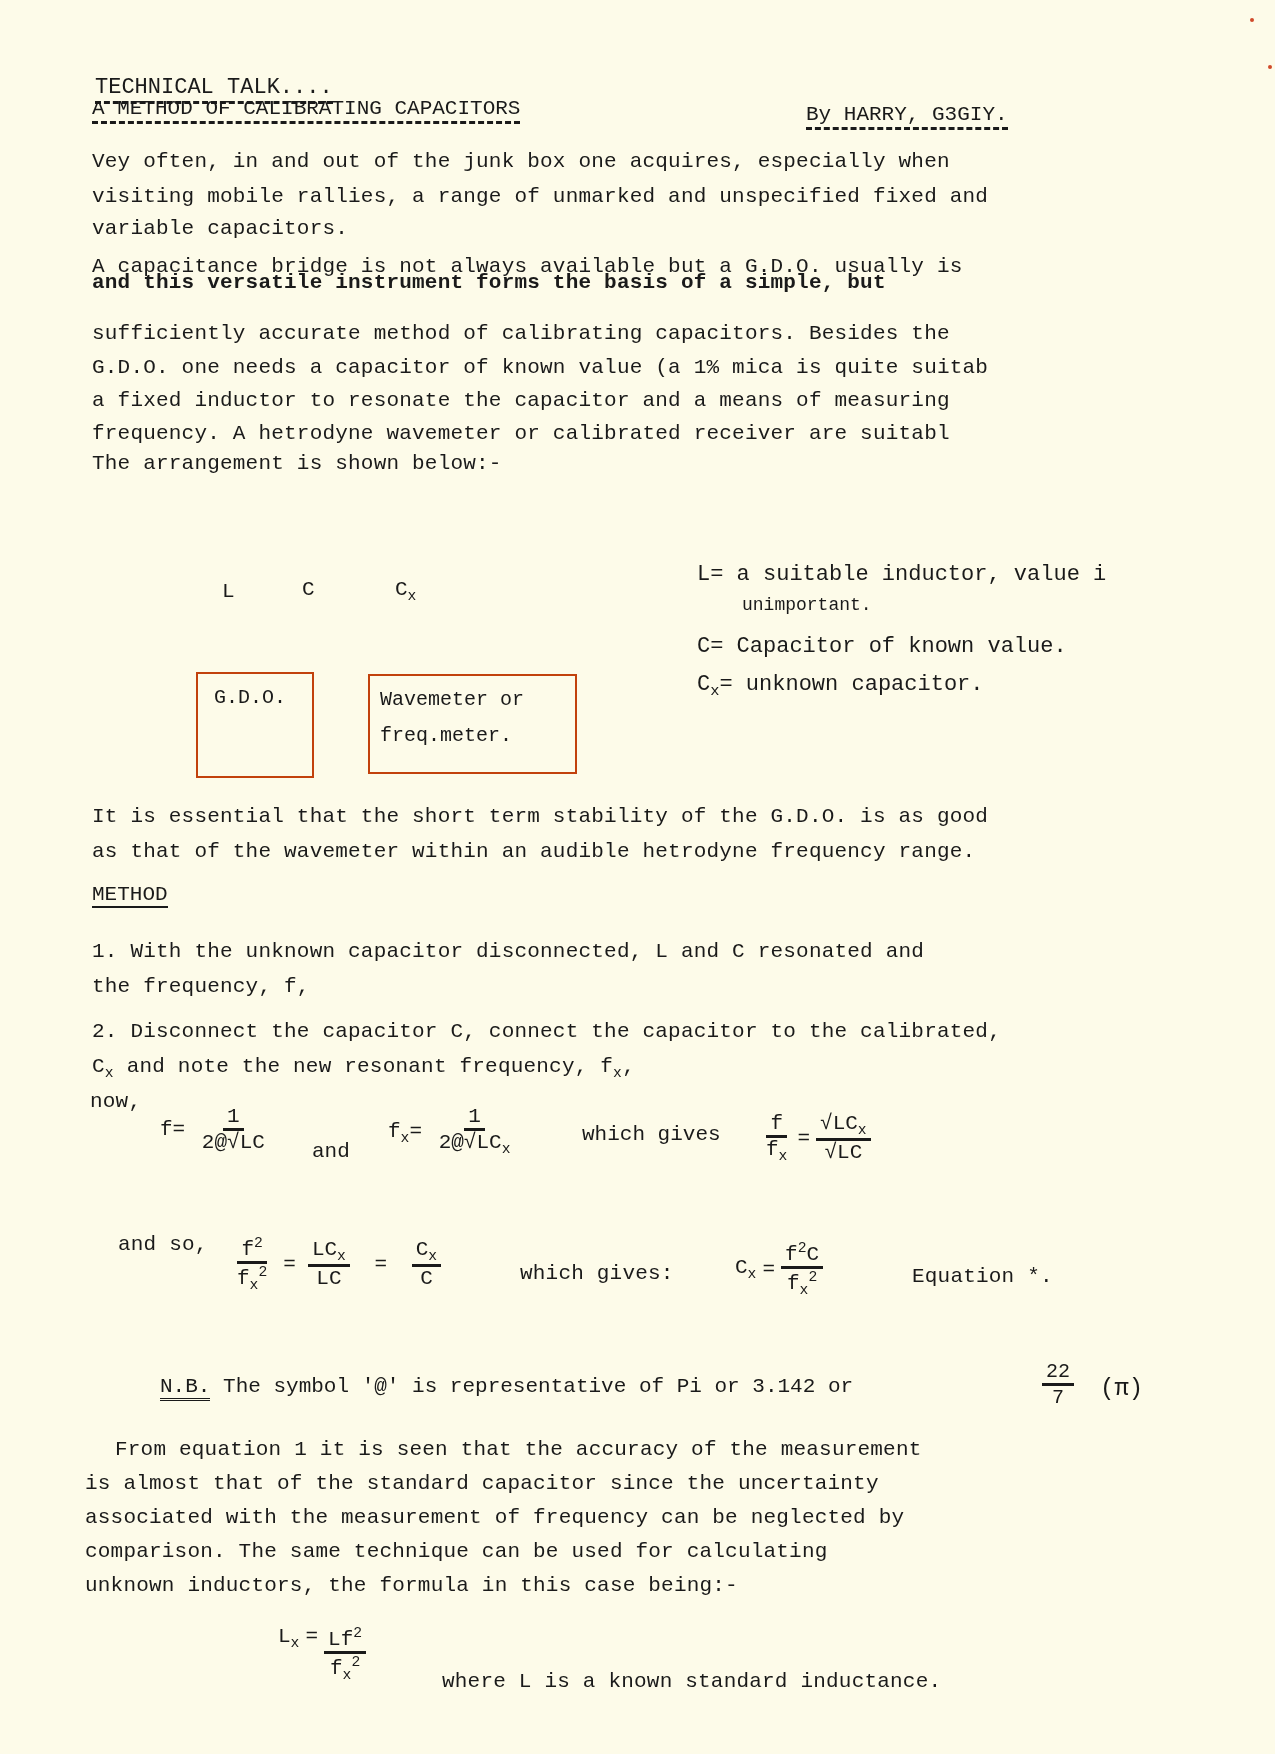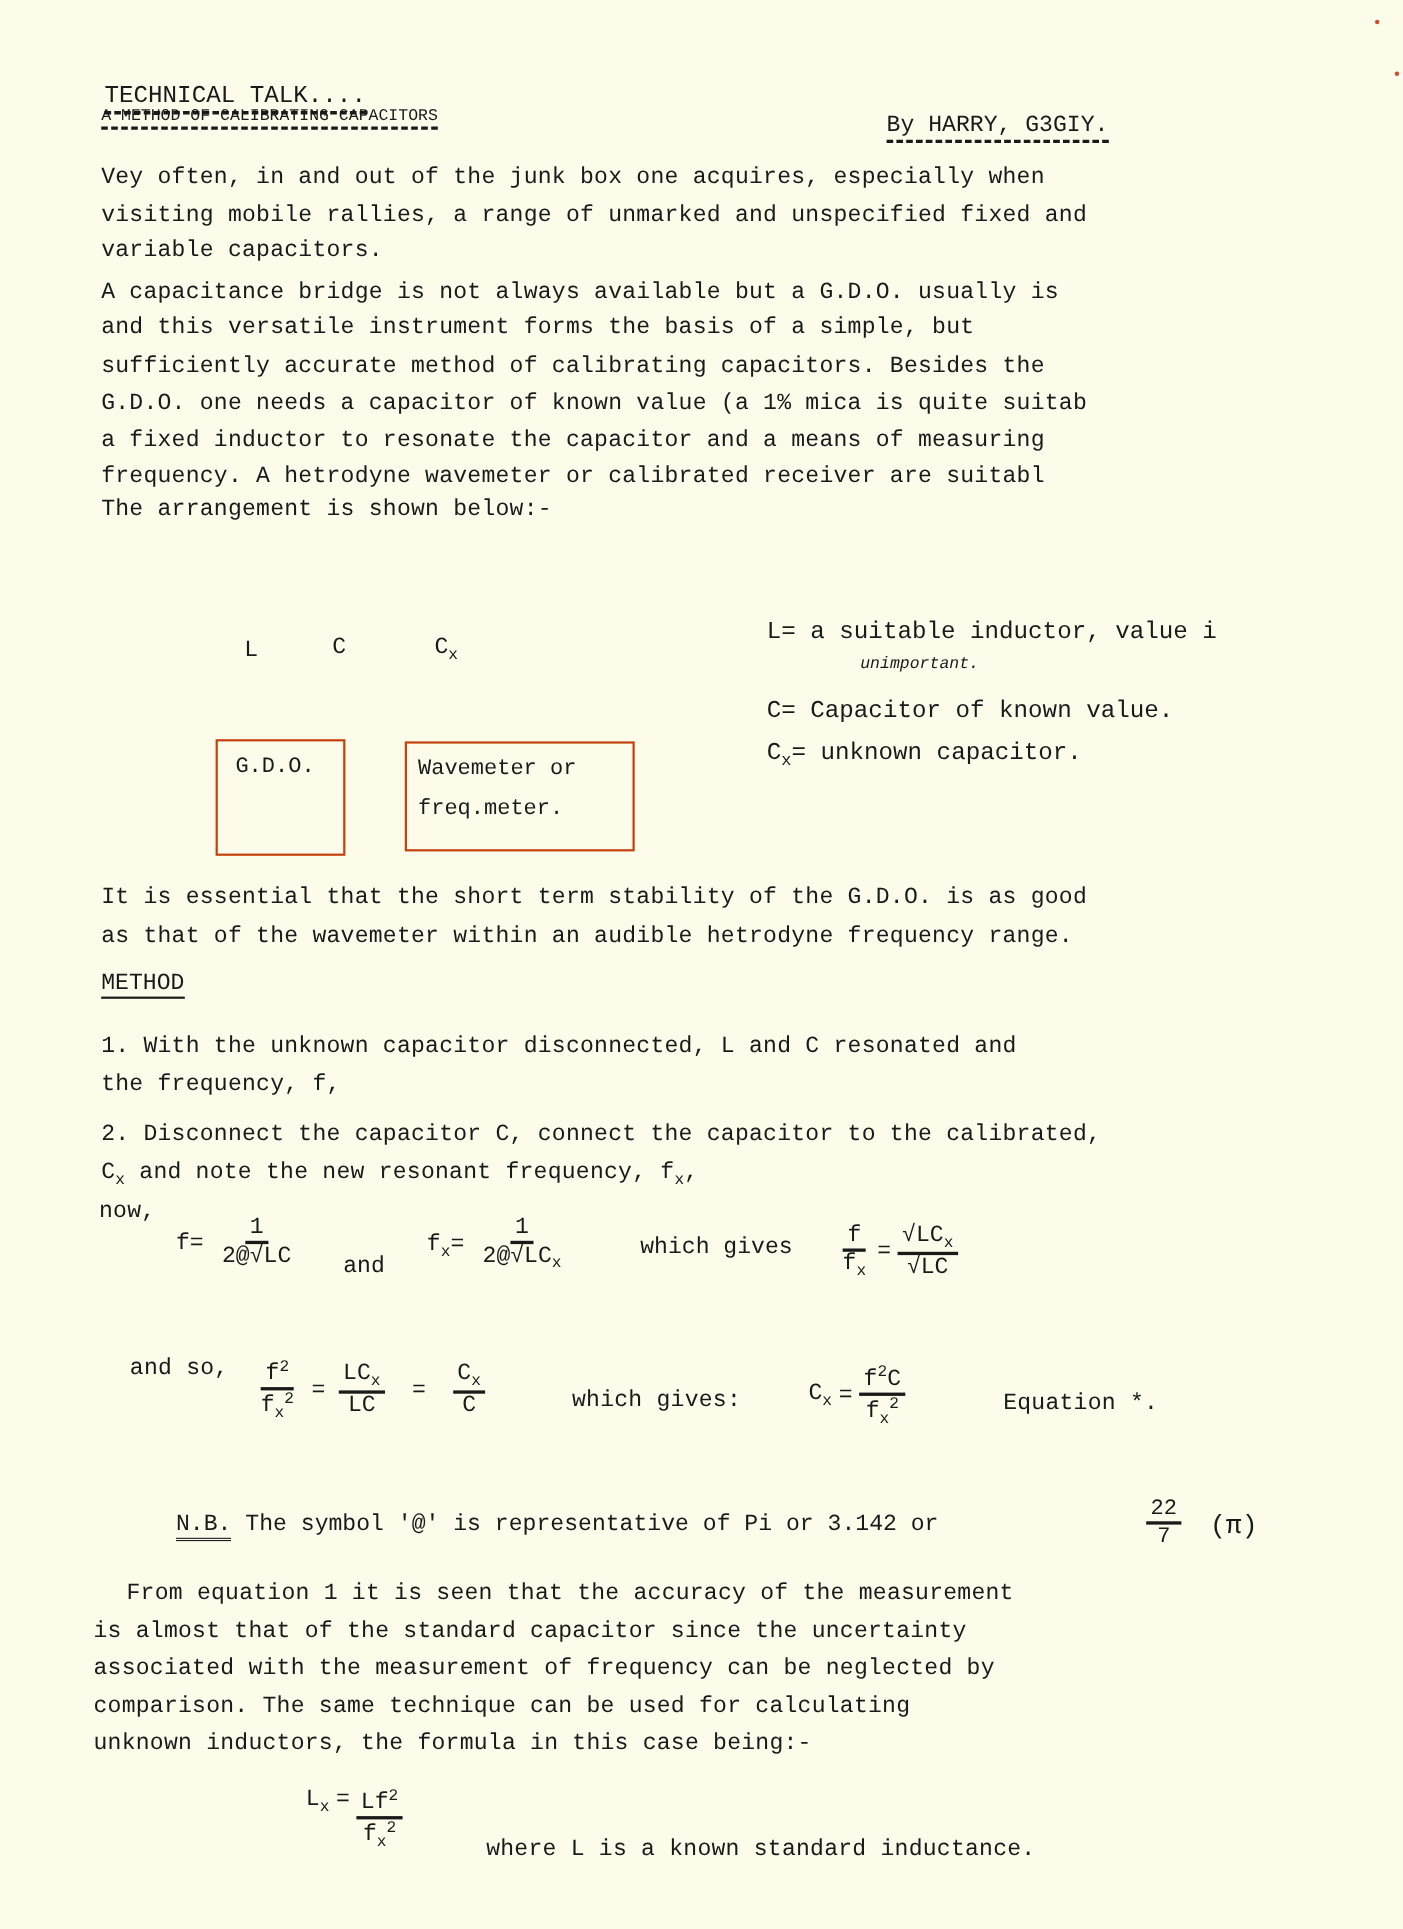--- a/index.html
+++ b/index.html
@@ -21,28 +21,28 @@
   sub { font-size: 70%; }
   sup { font-size: 70%; }
   .box { position: absolute; border: 2px solid #c2410c; font-family: Liberation Mono, monospace; }
   svg { position: absolute; overflow: visible; }
   .corner-dot { position: absolute; width: 4px; height: 4px; background: #d04a2a; border-radius: 50%; }
 </style>
 </head>
 <body>
 
 <div class="abs dashed-ul" style="left:95px;top:38px;font-size:22px;margin-top:37px;">TECHNICAL TALK....</div>
-<div class="abs dashed-ul" style="left:92px;top:97px;font-size:15px;">A METHOD OF CALIBRATING CAPACITORS</div>
+<div class="abs dashed-ul" style="left:92px;top:97px;font-size:21px;">A METHOD OF CALIBRATING CAPACITORS</div>
 <div class="abs dashed-ul" style="left:806px;top:103px;font-size:21px;">By HARRY, G3GIY.</div>
 
 <div class="abs body-text" style="left:92px;top:150px;">Vey often, in and out of the junk box one acquires, especially when</div>
 <div class="abs body-text" style="left:92px;top:185px;">visiting mobile rallies, a range of unmarked and unspecified fixed and</div>
 <div class="abs body-text" style="left:92px;top:217px;">variable capacitors.</div>
 <div class="abs body-text" style="left:92px;top:255px;">A capacitance bridge is not always available but a G.D.O. usually is</div>
-<div class="abs body-text" style="left:92px;top:287px;">and this versatile instrument forms the basis of a simple, but</div>
+<div class="abs body-text" style="left:92px;top:271px;font-weight:bold;">and this versatile instrument forms the basis of a simple, but</div>
 <div class="abs body-text" style="left:92px;top:322px;">sufficiently accurate method of calibrating capacitors.  Besides the</div>
 <div class="abs body-text" style="left:92px;top:356px;">G.D.O. one needs a capacitor of known value (a 1% mica is quite suitab</div>
 <div class="abs body-text" style="left:92px;top:389px;">a fixed inductor to resonate the capacitor and a means of measuring</div>
 <div class="abs body-text" style="left:92px;top:422px;">frequency.  A hetrodyne wavemeter or calibrated receiver are suitabl</div>
 <div class="abs body-text" style="left:92px;top:452px;">The arrangement is shown below:-</div>
 
 <div>
   <svg width="0" height="0" style="left:0;top:0;">
 
     <path d="M 236 488 L 236 505 M 240 505 q -8 4 0 10 q 8 4 0 10 q -8 4 0 10 q 8 4 0 10 q -8 4 0 10 M 236 555 L 236 570" stroke="#1a1a1a" stroke-width="2.2" fill="none"></path>
@@ -68,21 +68,21 @@
 
   <div class="box" style="left:196px;top:672px;width:114px;height:102px;">
     <div class="abs" style="left:16px;top:12px;font-size:20px;">G.D.O.</div>
   </div>
   <div class="box" style="left:368px;top:674px;width:205px;height:96px;">
     <div class="abs" style="left:10px;top:12px;font-size:20px;">Wavemeter or</div>
     <div class="abs" style="left:10px;top:48px;font-size:20px;">freq.meter.</div>
   </div>
 
   <div class="abs" style="left:697px;top:562px;font-size:22px;">L= a suitable inductor, value i</div>
-  <div class="abs" style="left:782px;top:595px;font-size:15px;font-style:italic;">unimportant.</div>
+  <div class="abs" style="left:742px;top:595px;font-size:18px;">unimportant.</div>
   <div class="abs" style="left:697px;top:634px;font-size:22px;">C= Capacitor of known value.</div>
   <div class="abs" style="left:697px;top:672px;font-size:22px;"><span>C</span><sub>x</sub><span>= unknown capacitor.</span></div>
 </div>
 
 <div class="abs body-text" style="left:92px;top:805px;">It is essential that the short term stability of the G.D.O. is as good</div>
 <div class="abs body-text" style="left:92px;top:840px;">as that of the wavemeter within an audible hetrodyne frequency range.</div>
 
 <div class="abs solid-ul" style="left:92px;top:883px;font-size:21px;">METHOD</div>
 <div class="abs body-text" style="left:92px;top:940px;">1. With the unknown capacitor disconnected, L and C resonated and</div>
 <div class="abs body-text" style="left:92px;top:975px;">the frequency, f,</div>

